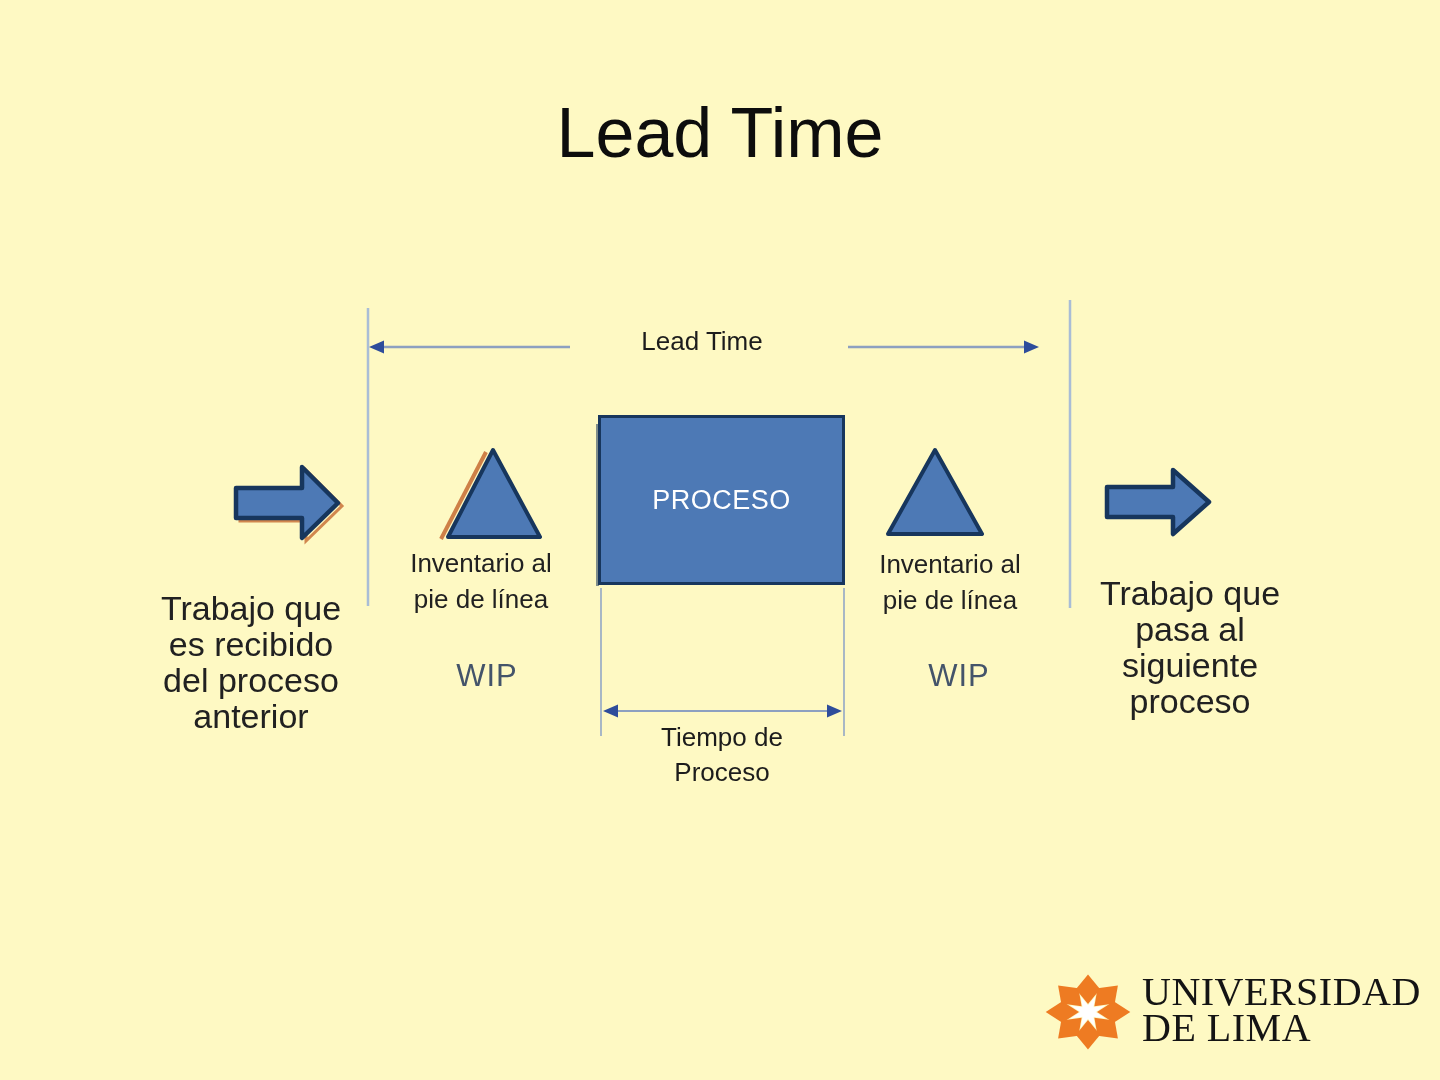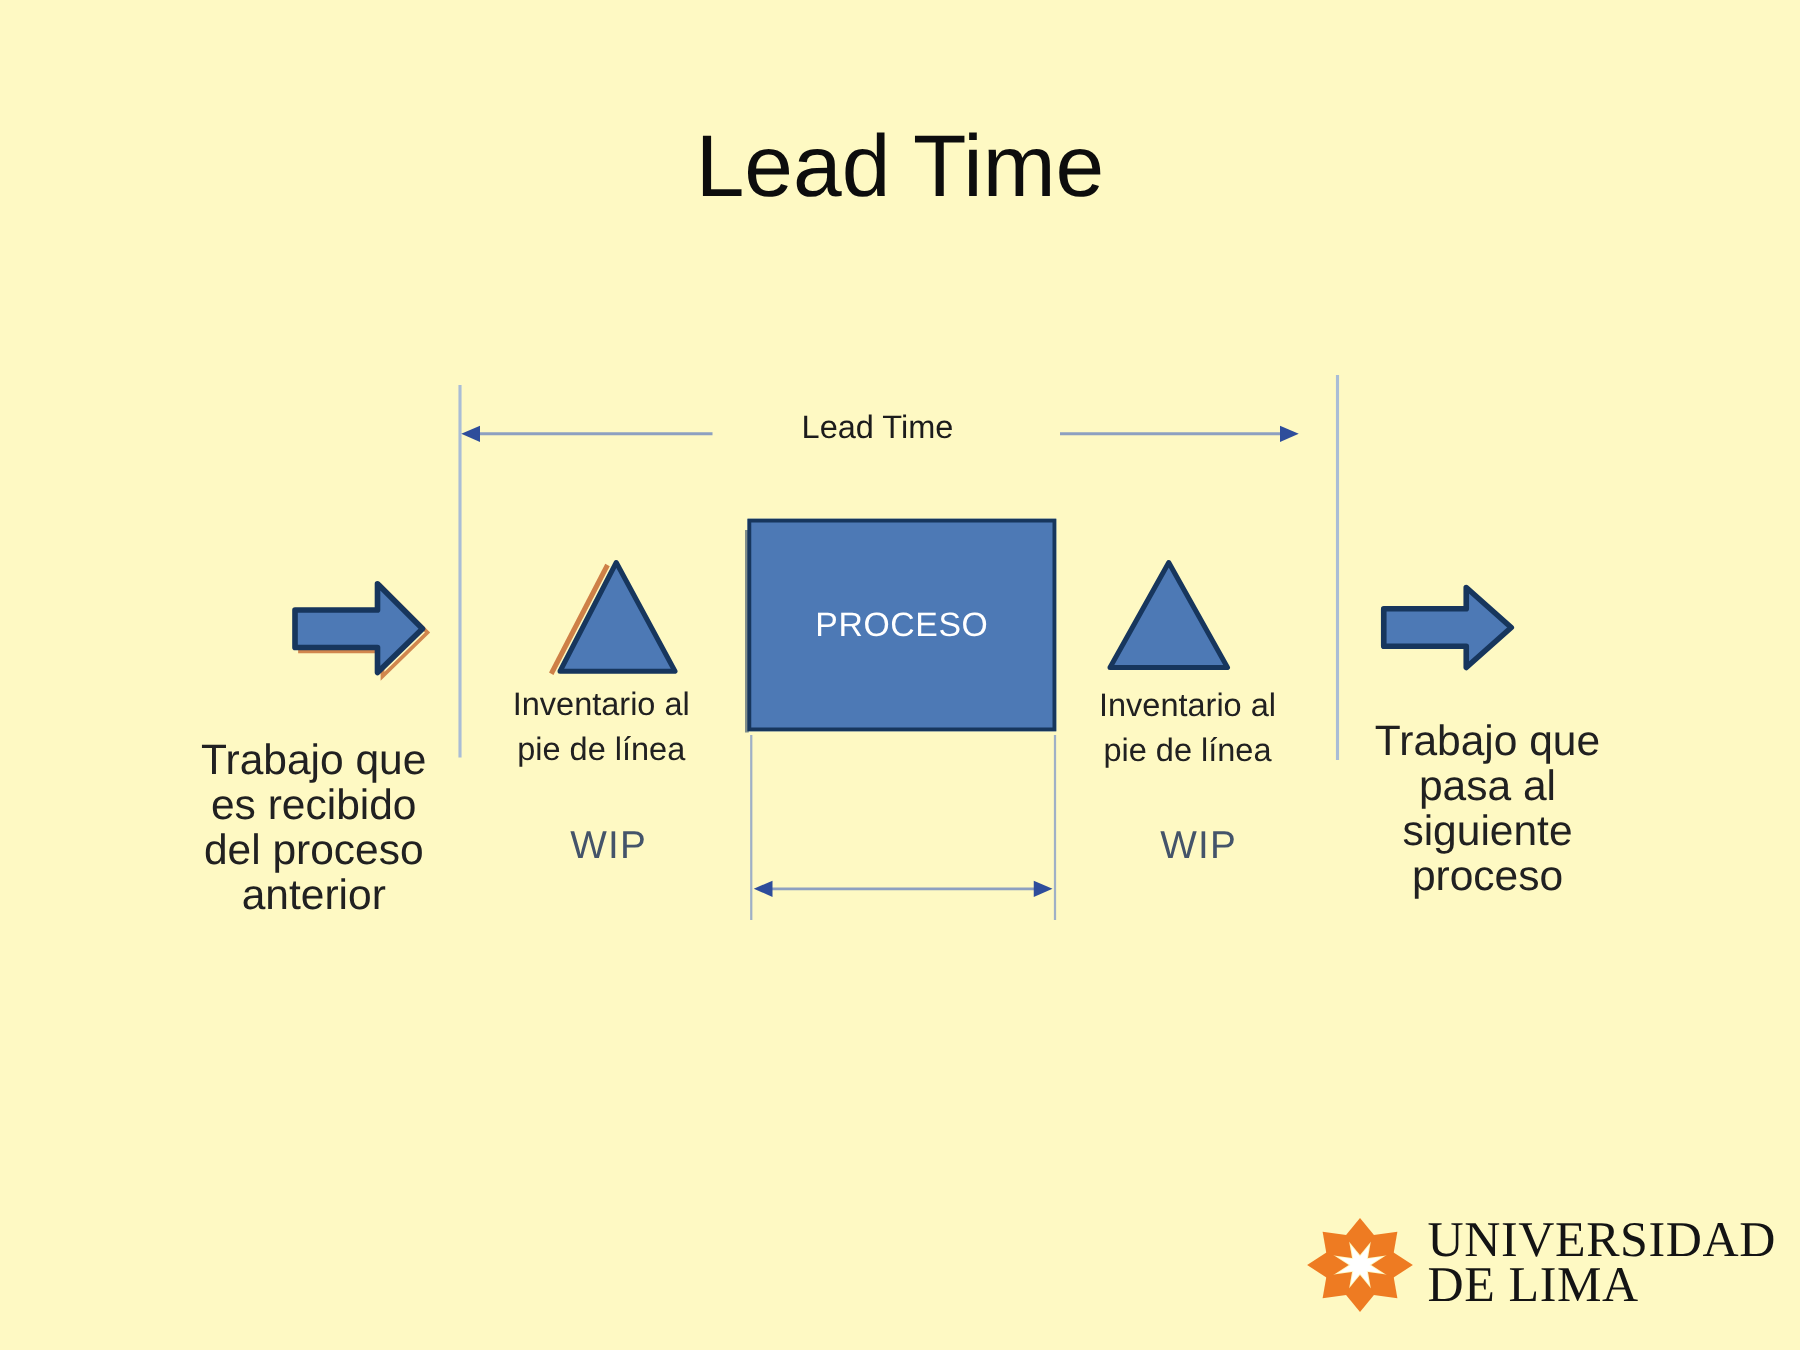--- a/index.html
+++ b/index.html
@@ -70,20 +70,22 @@
 
     <polygon points="1107,487 1173,487 1173,470 1209,502 1173,534 1173,517 1107,517" stroke-width="4.5" stroke-linejoin="round" fill="#4d79b5" stroke="#17365d"></polygon>
   </svg>
 
   <div class="abs dim-label center">Lead Time</div>
 
   <div class="abs process-box">
     <span>PROCESO</span>
   </div>
 
+  <div class="abs tiempo-label center pre">Tiempo de
+Proceso</div>
 
   <div class="abs note incoming-note center pre">Trabajo que
 es recibido
 del proceso
 anterior</div>
 
   <div class="abs inventory inventory-left center pre">Inventario al
 pie de línea</div>
 
   <div class="abs wip wip-left center">WIP</div>

